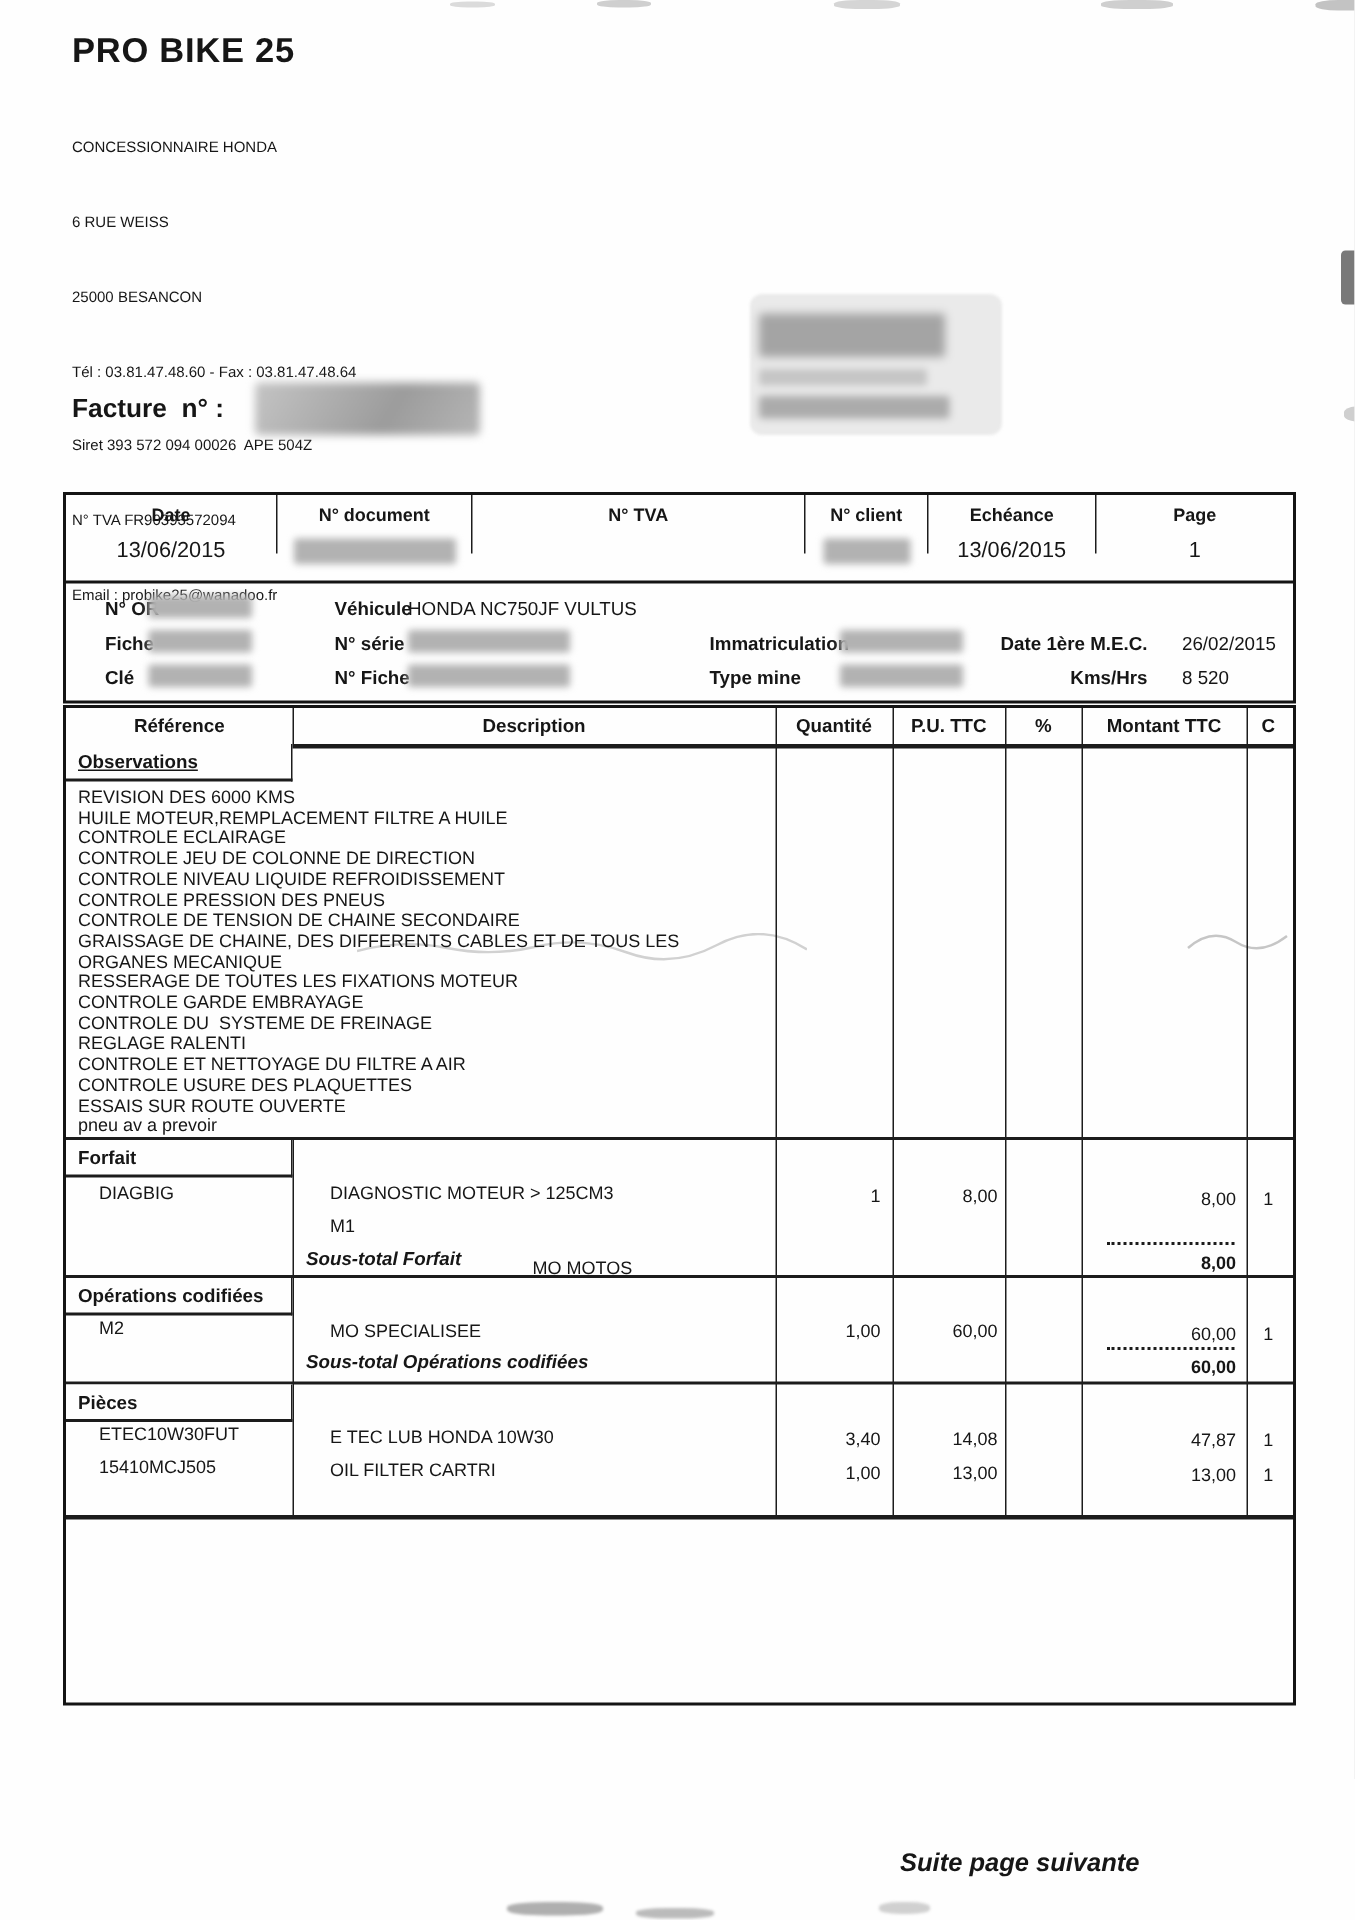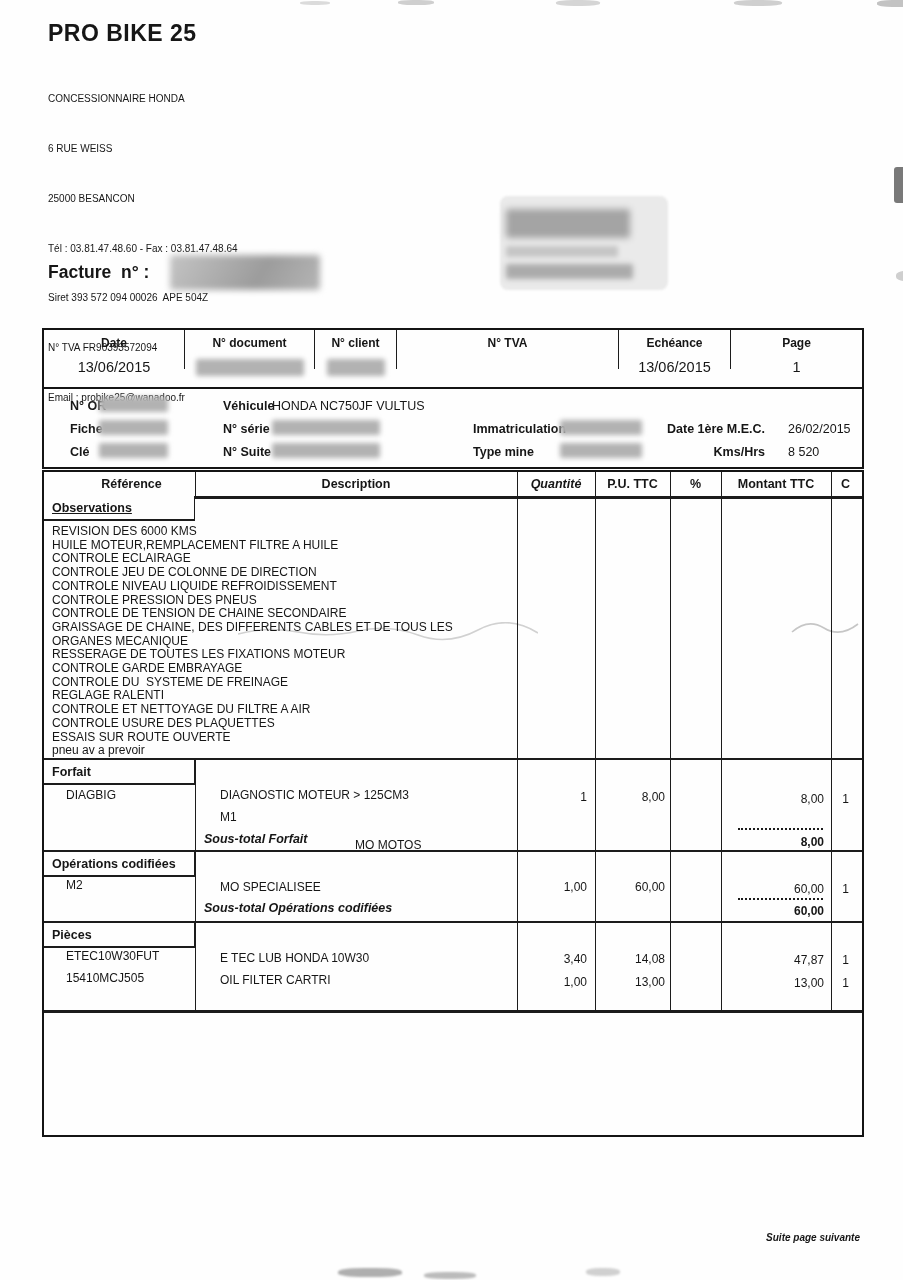--- a/index.html
+++ b/index.html
@@ -44,21 +44,21 @@
   .obs-text{position:absolute;left:8px;top:53px;width:470px;font-size:12px;line-height:13.7px;white-space:pre-wrap;}
   .cell-ref{position:absolute;left:6px;}
   .cell-desc{position:absolute;left:160px;}
   .cell-qty{position:absolute;left:463px;width:80px;text-align:right;}
   .cell-pu{position:absolute;left:541px;width:80px;text-align:right;}
   .cell-amt{position:absolute;left:688px;width:92px;text-align:right;}
   .cell-c{position:absolute;left:787px;width:29px;text-align:center;}
   .dotted{position:absolute;left:694px;width:85px;border-top:2px dotted #1c1c1c;}
   .subtot-lab{position:absolute;left:160px;font-size:12.5px;}
   
-  .footer-note{position:absolute;left:600px;top:1232px;width:260px;text-align:right;font-size:10px;}
+  .footer-note{position:absolute;left:600px;top:1232px;width:260px;text-align:left;font-size:17px;}
   
   .smudge{position:absolute;border-radius:40%;}
   .squiggle{position:absolute;opacity:.45;}
 </style>
 </head>
 <body>
 
 <div class="page">
 
   <div class="smudge abs" style="left:300px;top:1px;width:14px;height:4px;background:#9a9a9a;opacity:.35;"></div>
@@ -106,26 +106,26 @@
   <div class="info-box">
     <div class="info-top">
       <div class="info-cell" style="width:141px;">
         <div class="lab">Date</div>
         <div class="val">13/06/2015</div>
       </div>
       <div class="info-cell" style="width:130px;">
         <div class="lab">N° document</div>
         <span class="rd redact" style="width:108px;height:17px;"></span>
       </div>
+      <div class="info-cell" style="width:222px;">
+        <div class="lab">N° TVA</div>
+      </div>
       <div class="info-cell" style="width:82px;">
         <div class="lab">N° client</div>
         <span class="rd redact" style="width:58px;height:17px;"></span>
-      </div>
-      <div class="info-cell" style="width:222px;">
-        <div class="lab">N° TVA</div>
       </div>
       <div class="info-cell" style="width:112px;">
         <div class="lab">Echéance</div>
         <div class="val">13/06/2015</div>
       </div>
       <div class="info-cell" style="width:131px;">
         <div class="lab">Page</div>
         <div class="val">1</div>
       </div>
     </div>
@@ -135,40 +135,40 @@
       <span class="abs redact" style="left:55px;top:8px;width:53px;height:15px;"></span>
       <span class="abs lab" style="left:10px;top:33px;">Fiche</span>
       <span class="abs redact" style="left:55px;top:31px;width:53px;height:15px;"></span>
       <span class="abs lab" style="left:10px;top:56px;">Clé</span>
       <span class="abs redact" style="left:55px;top:54px;width:53px;height:15px;"></span>
 
       <span class="abs lab" style="left:163px;top:10px;">Véhicule</span>
       <span class="abs" style="left:212px;top:10px;">HONDA NC750JF VULTUS</span>
       <span class="abs lab" style="left:163px;top:33px;">N° série</span>
       <span class="abs redact" style="left:228px;top:31px;width:92px;height:15px;"></span>
-      <span class="abs lab" style="left:163px;top:56px;">N° Suite</span>
+      <span class="abs lab" style="left:163px;top:56px;">N° Fiche</span>
       <span class="abs redact" style="left:228px;top:54px;width:92px;height:15px;"></span>
 
       <span class="abs lab" style="left:413px;top:33px;">Immatriculation</span>
       <span class="abs redact" style="left:516px;top:31px;width:66px;height:15px;"></span>
       <span class="abs lab" style="left:413px;top:56px;">Type mine</span>
       <span class="abs redact" style="left:516px;top:54px;width:66px;height:15px;"></span>
 
       <span class="abs lab right" style="right:97px;top:33px;">Date 1ère M.E.C.</span>
       <span class="abs" style="left:728px;top:33px;">26/02/2015</span>
       <span class="abs lab right" style="right:97px;top:56px;">Kms/Hrs</span>
       <span class="abs" style="left:728px;top:56px;">8 520</span>
     </div>
   </div>
 
   <div class="items">
 
-    <div class="col-h" style="left:0;width:151px;margin-left:12px;">Référence</div>
+    <div class="col-h" style="left:0;width:151px;">Référence</div>
     <div class="col-h" style="left:151px;width:322px;">Description</div>
-    <div class="col-h" style="left:473px;width:78px;font-style:italic;">Quantité</div>
+    <div class="col-h" style="left:473px;width:78px;">Quantité</div>
     <div class="col-h" style="left:551px;width:75px;">P.U. TTC</div>
     <div class="col-h" style="left:626px;width:51px;">%</div>
     <div class="col-h" style="left:677px;width:110px;">Montant TTC</div>
     <div class="col-h" style="left:787px;width:29px;">C</div>
 
     <div class="hline" style="top:24px;height:2.5px;"></div>
     <div class="vline" style="left:151px;top:0;height:24px;"></div>
     <div class="vline" style="left:473px;top:0;height:538px;"></div>
     <div class="vline" style="left:551px;top:0;height:538px;"></div>
     <div class="vline" style="left:626px;top:0;height:538px;"></div>

